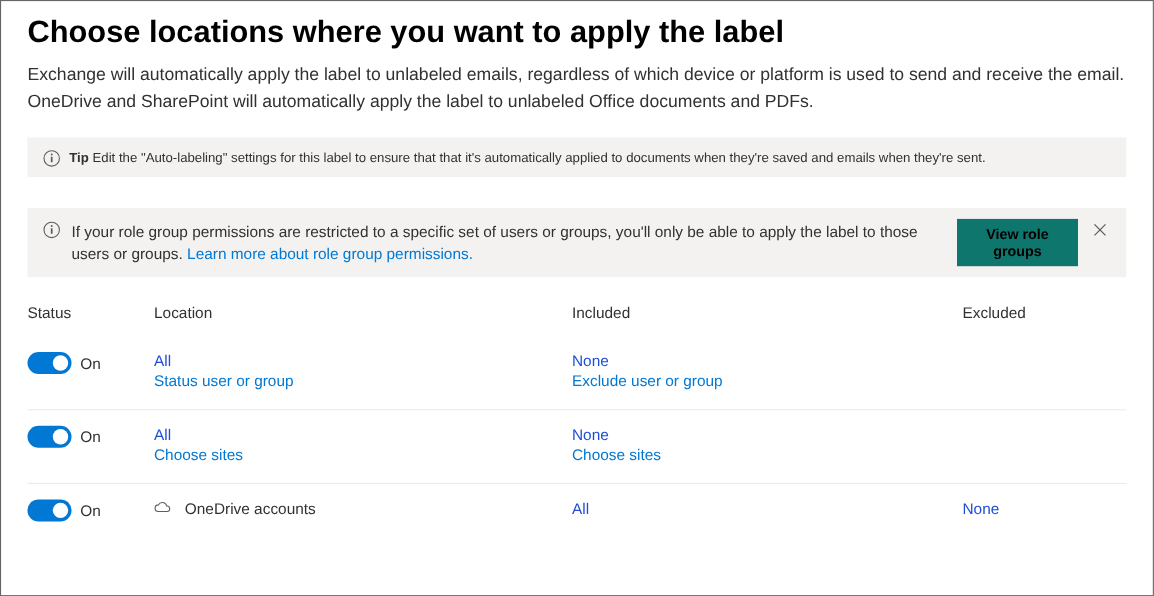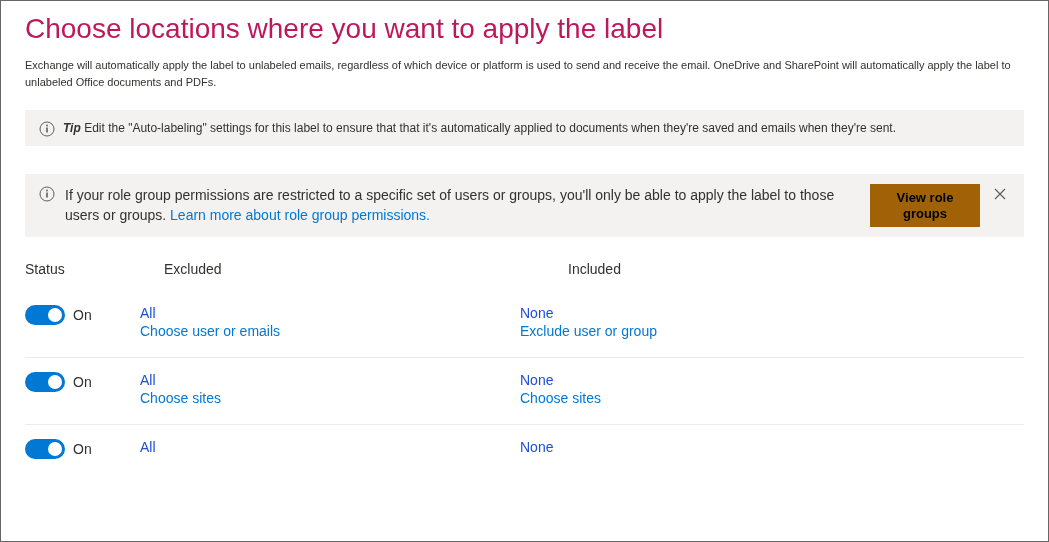--- a/index.html
+++ b/index.html
@@ -9,54 +9,54 @@
     color: #323130;
     font-size: 14px;
     background: #fff;
     width: 1049px;
     height: 542px;
     border: 1px solid #666;
     padding: 12px 24px 18px 24px;
   }
   h1 {
     font-size: 28px;
-    font-weight: 400;
+    font-weight: 700;
     margin: 0 0 12px 0;
-    color: #be185d;
+    color: #000000;
   }
   .description {
-    font-size: 11px;
+    font-size: 16px;
     line-height: 1.5;
     margin: 0 0 20px 0;
     color: #323130;
   }
   .info-bar {
     background: #f3f2f1;
     padding: 9px 14px;
     font-size: 12px;
     display: flex;
     align-items: center;
     gap: 8px;
     margin-bottom: 6px;
   }
-  .info-bar strong { font-weight: 600; font-style: italic; }
+  .info-bar strong { font-weight: 600; }
   .info-bar2 {
     background: #f3f2f1;
     padding: 10px 14px;
     font-size: 14px;
     display: flex;
     align-items: flex-start;
     gap: 10px;
     margin-bottom: 18px;
     margin-top: 28px;
   }
   .info-bar2 .msg { flex: 1; line-height: 1.4; padding-top: 2px; color: #323130; }
   .info-bar2 .msg a { color: #0078d4; text-decoration: none; }
   .view-role-btn {
-    background: #a16207;
+    background: #0f766e;
     border: none;
     padding: 6px 18px;
     font-family: inherit;
     font-size: 13px;
     font-weight: 600;
     text-align: center;
     cursor: pointer;
     line-height: 1.2;
     min-width: 110px;
   }
@@ -77,21 +77,20 @@
   }
   .table-header, .table-row {
     display: grid;
     grid-template-columns: 115px 380px 355px 1fr;
     align-items: start;
   }
   .table-header {
     font-size: 14px;
     color: #323130;
     padding: 6px 0 14px 0;
-    gap: 24px;
   }
   .table-row {
     padding: 14px 0 18px 0;
     border-bottom: 1px solid #edebe9;
   }
   .table-row:last-child { border-bottom: none; }
   .status-cell { display: flex; align-items: center; gap: 8px; }
   .toggle {
     width: 40px; height: 20px;
     background: #0078d4;
@@ -146,32 +145,33 @@
   <div class="close-x">
     <svg width="12" height="12" viewBox="0 0 12 12">
         <path d="M1 1 L11 11 M11 1 L1 11" stroke="#605e5c" stroke-width="1.2" fill="none"></path>
       </svg>
   </div>
 </div>
 
 <div class="table">
   <div class="table-header">
     <div>Status</div>
+    <div>Location</div>
+    <div>Included</div>
     <div>Excluded</div>
-    <div>Included</div>
   </div>
 
   <div class="table-row">
     <div class="status-cell">
       <div class="toggle"></div>
       <span>On</span>
     </div>
     <div>
       <div class="cell-top">All</div>
-      <a class="link">Choose user or emails</a>
+      <a class="link">Status user or group</a>
     </div>
     <div>
       <div class="cell-top">None</div>
       <a class="link">Exclude user or group</a>
     </div>
   </div>
 
   <div class="table-row">
     <div class="status-cell">
       <div class="toggle"></div>
@@ -185,20 +185,26 @@
       <div class="cell-top">None</div>
       <a class="link">Choose sites</a>
     </div>
   </div>
 
   <div class="table-row">
     <div class="status-cell">
       <div class="toggle"></div>
       <span>On</span>
     </div>
+    <div class="loc-cell">
+      <svg class="loc-icon" viewBox="0 0 16 16">
+        <path d="M4 11a3 3 0 0 1 0-6 4 4 0 0 1 7.5 1A2.5 2.5 0 0 1 12 11z" fill="none" stroke="#605e5c" stroke-width="1"></path>
+      </svg>
+      <span>OneDrive accounts</span>
+    </div>
     <div>
       <div class="cell-top">All</div>
     </div>
     <div>
       <div class="cell-top">None</div>
     </div>
   </div>
 
 </div>
 

